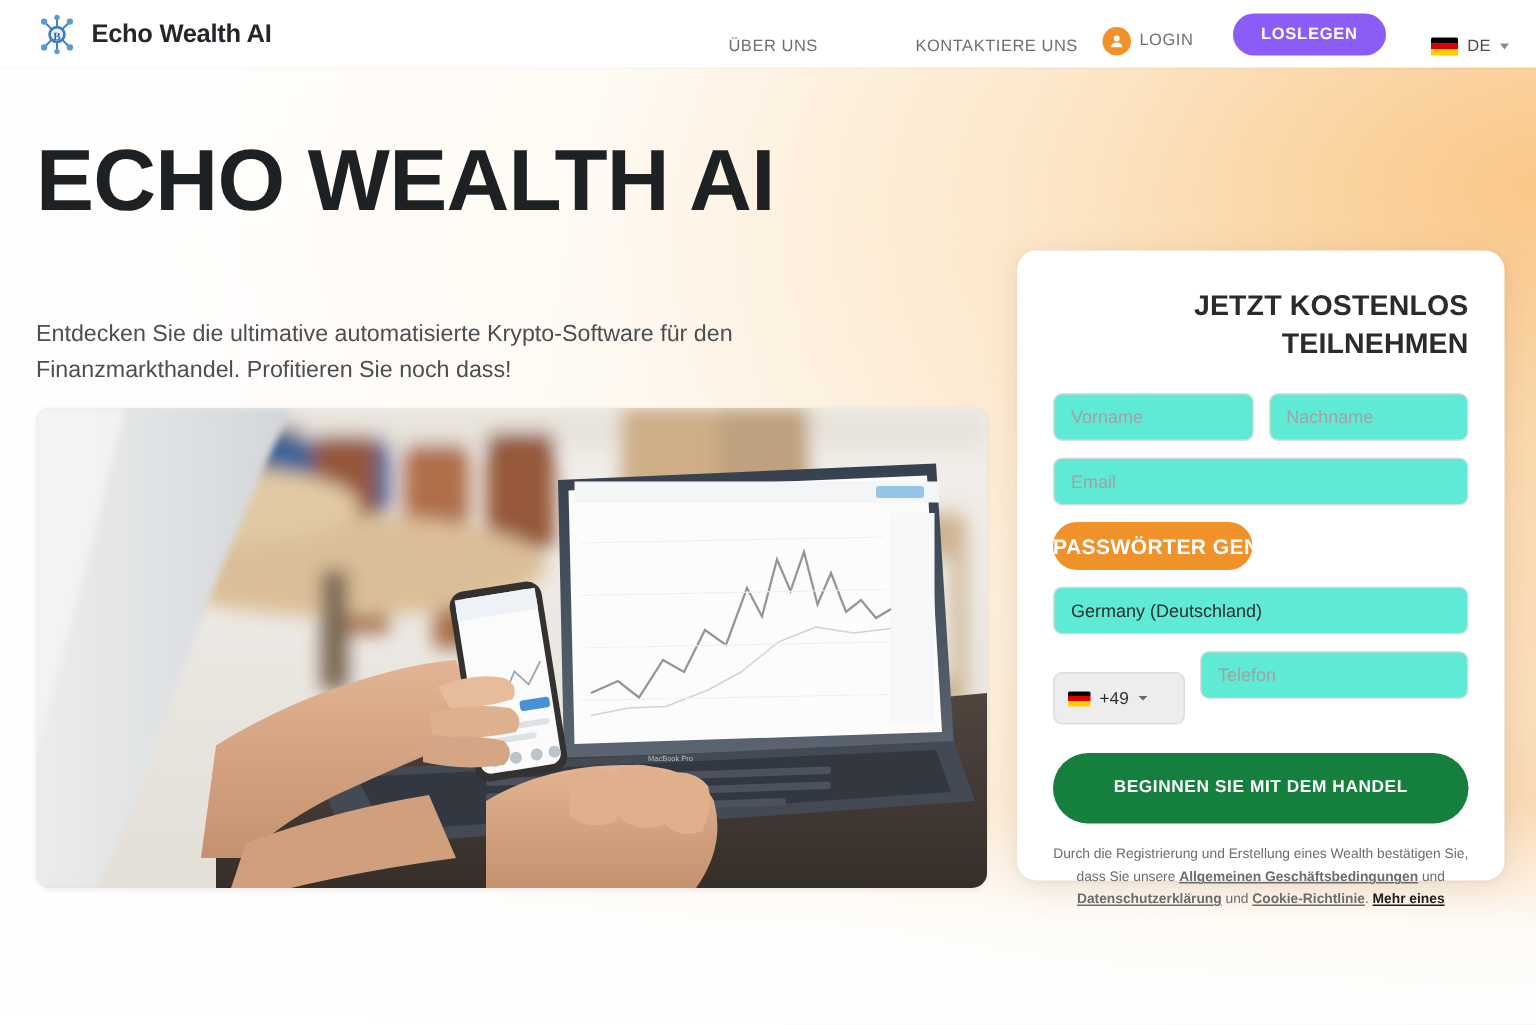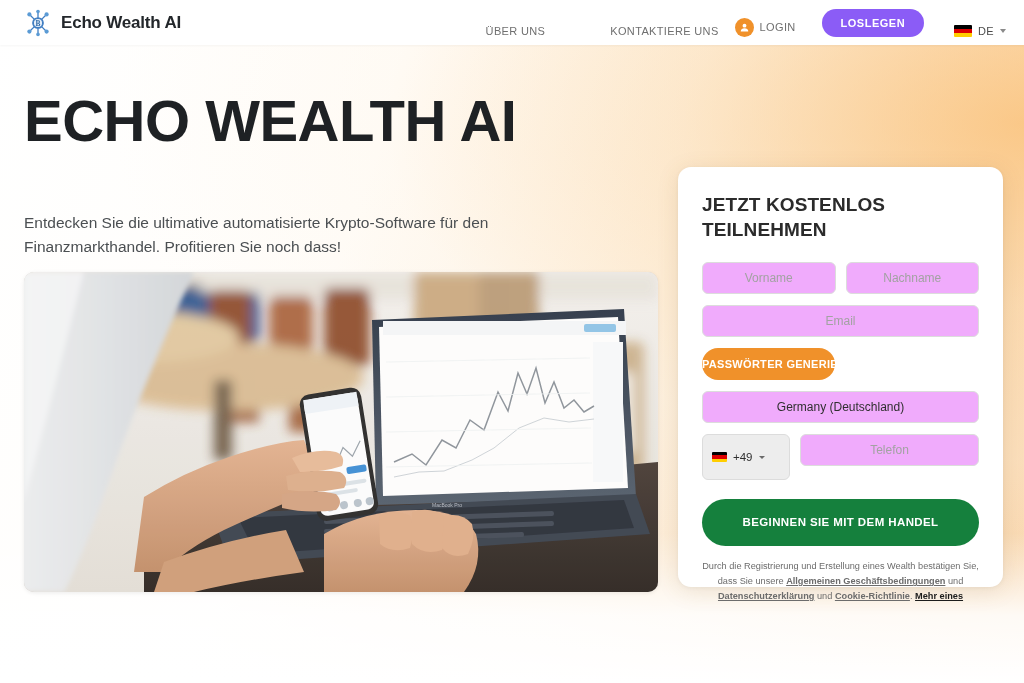--- a/index.html
+++ b/index.html
@@ -92,50 +92,49 @@
   .hero-photo svg { display:block; width:100%; height:100%; }
 
   
   .signup-card {
     position:absolute; left:678px; top:167px; width:325px; height:420px;
     background:#ffffff; border-radius:13px;
     box-shadow:0 4px 22px rgba(120,90,40,0.13), 0 1px 4px rgba(0,0,0,0.05);
     padding:26px 24px 0 24px;
   }
   .card-title {
-    text-align:left; font-size:19px; font-weight:bold; color:#2b2b2b;
+    text-align:right; font-size:19px; font-weight:bold; color:#2b2b2b;
     line-height:1.3; letter-spacing:0.1px;
     margin-bottom:20px;
   }
   .field-row { display:flex; gap:10px; margin-bottom:11px; }
   .tf {
     height:32px; border:1px solid #dcdcdc; border-radius:6px;
-    background:#f0abfc;
+    background:#5eead4;
     font-family:"Liberation Sans", sans-serif;
     font-size:12px; color:#2f2f2f;
     padding:0 11px; width:100%;
     outline:none;
-    text-align:center;
   }
   .tf::placeholder { color:#a2a2a2; }
   .gen-btn {
     flex:none; width:133px; height:32px;
     background:#f0912a; color:#ffffff;
     border:none; border-radius:16px;
     font-family:"Liberation Sans", sans-serif;
-    font-size:11px; font-weight:bold; letter-spacing:0.3px;
+    font-size:14px; font-weight:bold; letter-spacing:0.3px;
     cursor:pointer; white-space:nowrap;
   }
   .pw-field { width:138px; flex:none; font-weight:bold; font-size:12px; color:#2c2c2c; }
   .dial-box {
-    flex:none; width:88px; height:46px;
+    flex:none; width:88px; height:35px;
     border:1px solid #dcdcdc; border-radius:6px;
     background:#ededed;
     display:flex; align-items:center; gap:6px;
-    padding:0 9px; cursor:pointer;
+    padding:0 9px; cursor:pointer;margin-top:14px;
   }
   .dial-code { font-size:11.5px; color:#2f2f2f; }
   .caret-sm { width:0;height:0;border-left:3px solid transparent;border-right:3px solid transparent;border-top:3.5px solid #6a6a6a; }
   .submit-btn {
     width:100%; height:47px; margin-top:8px;
     background:#15803d; color:#ffffff;
     border:none; border-radius:24px;
     font-family:"Liberation Sans", sans-serif;
     font-size:11.5px; font-weight:bold; letter-spacing:0.4px;
     line-height:1.35; cursor:pointer;

